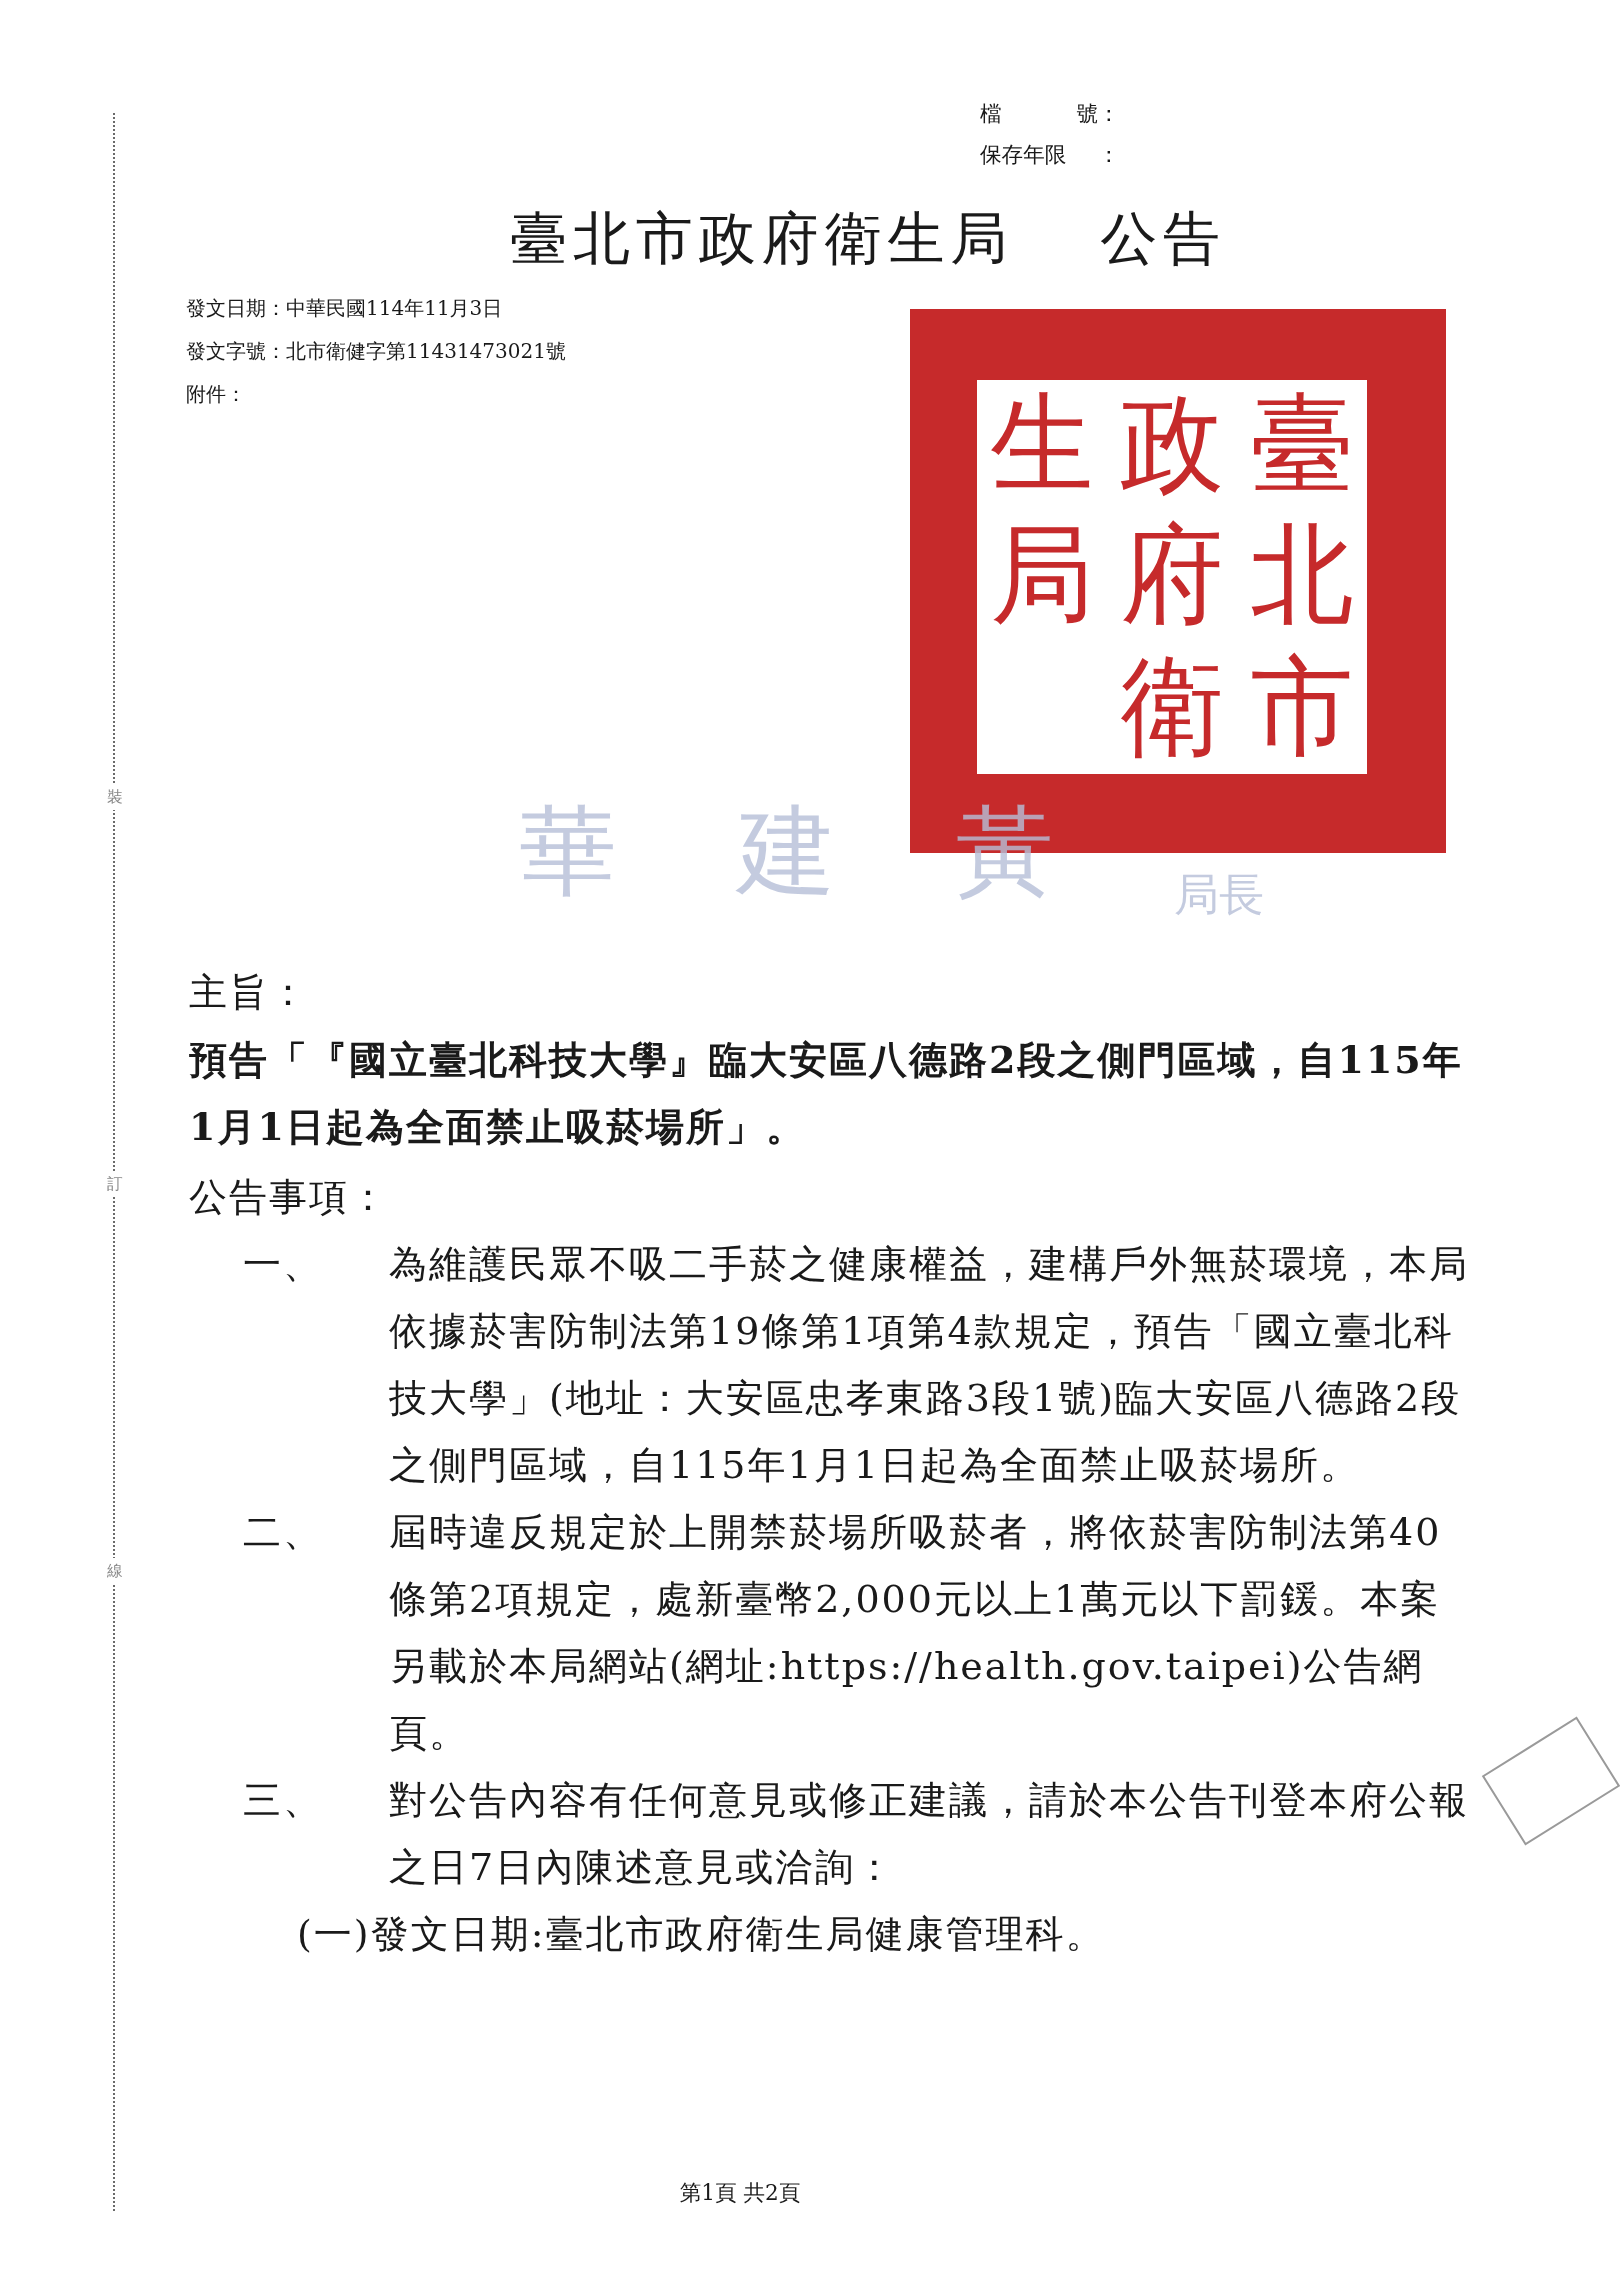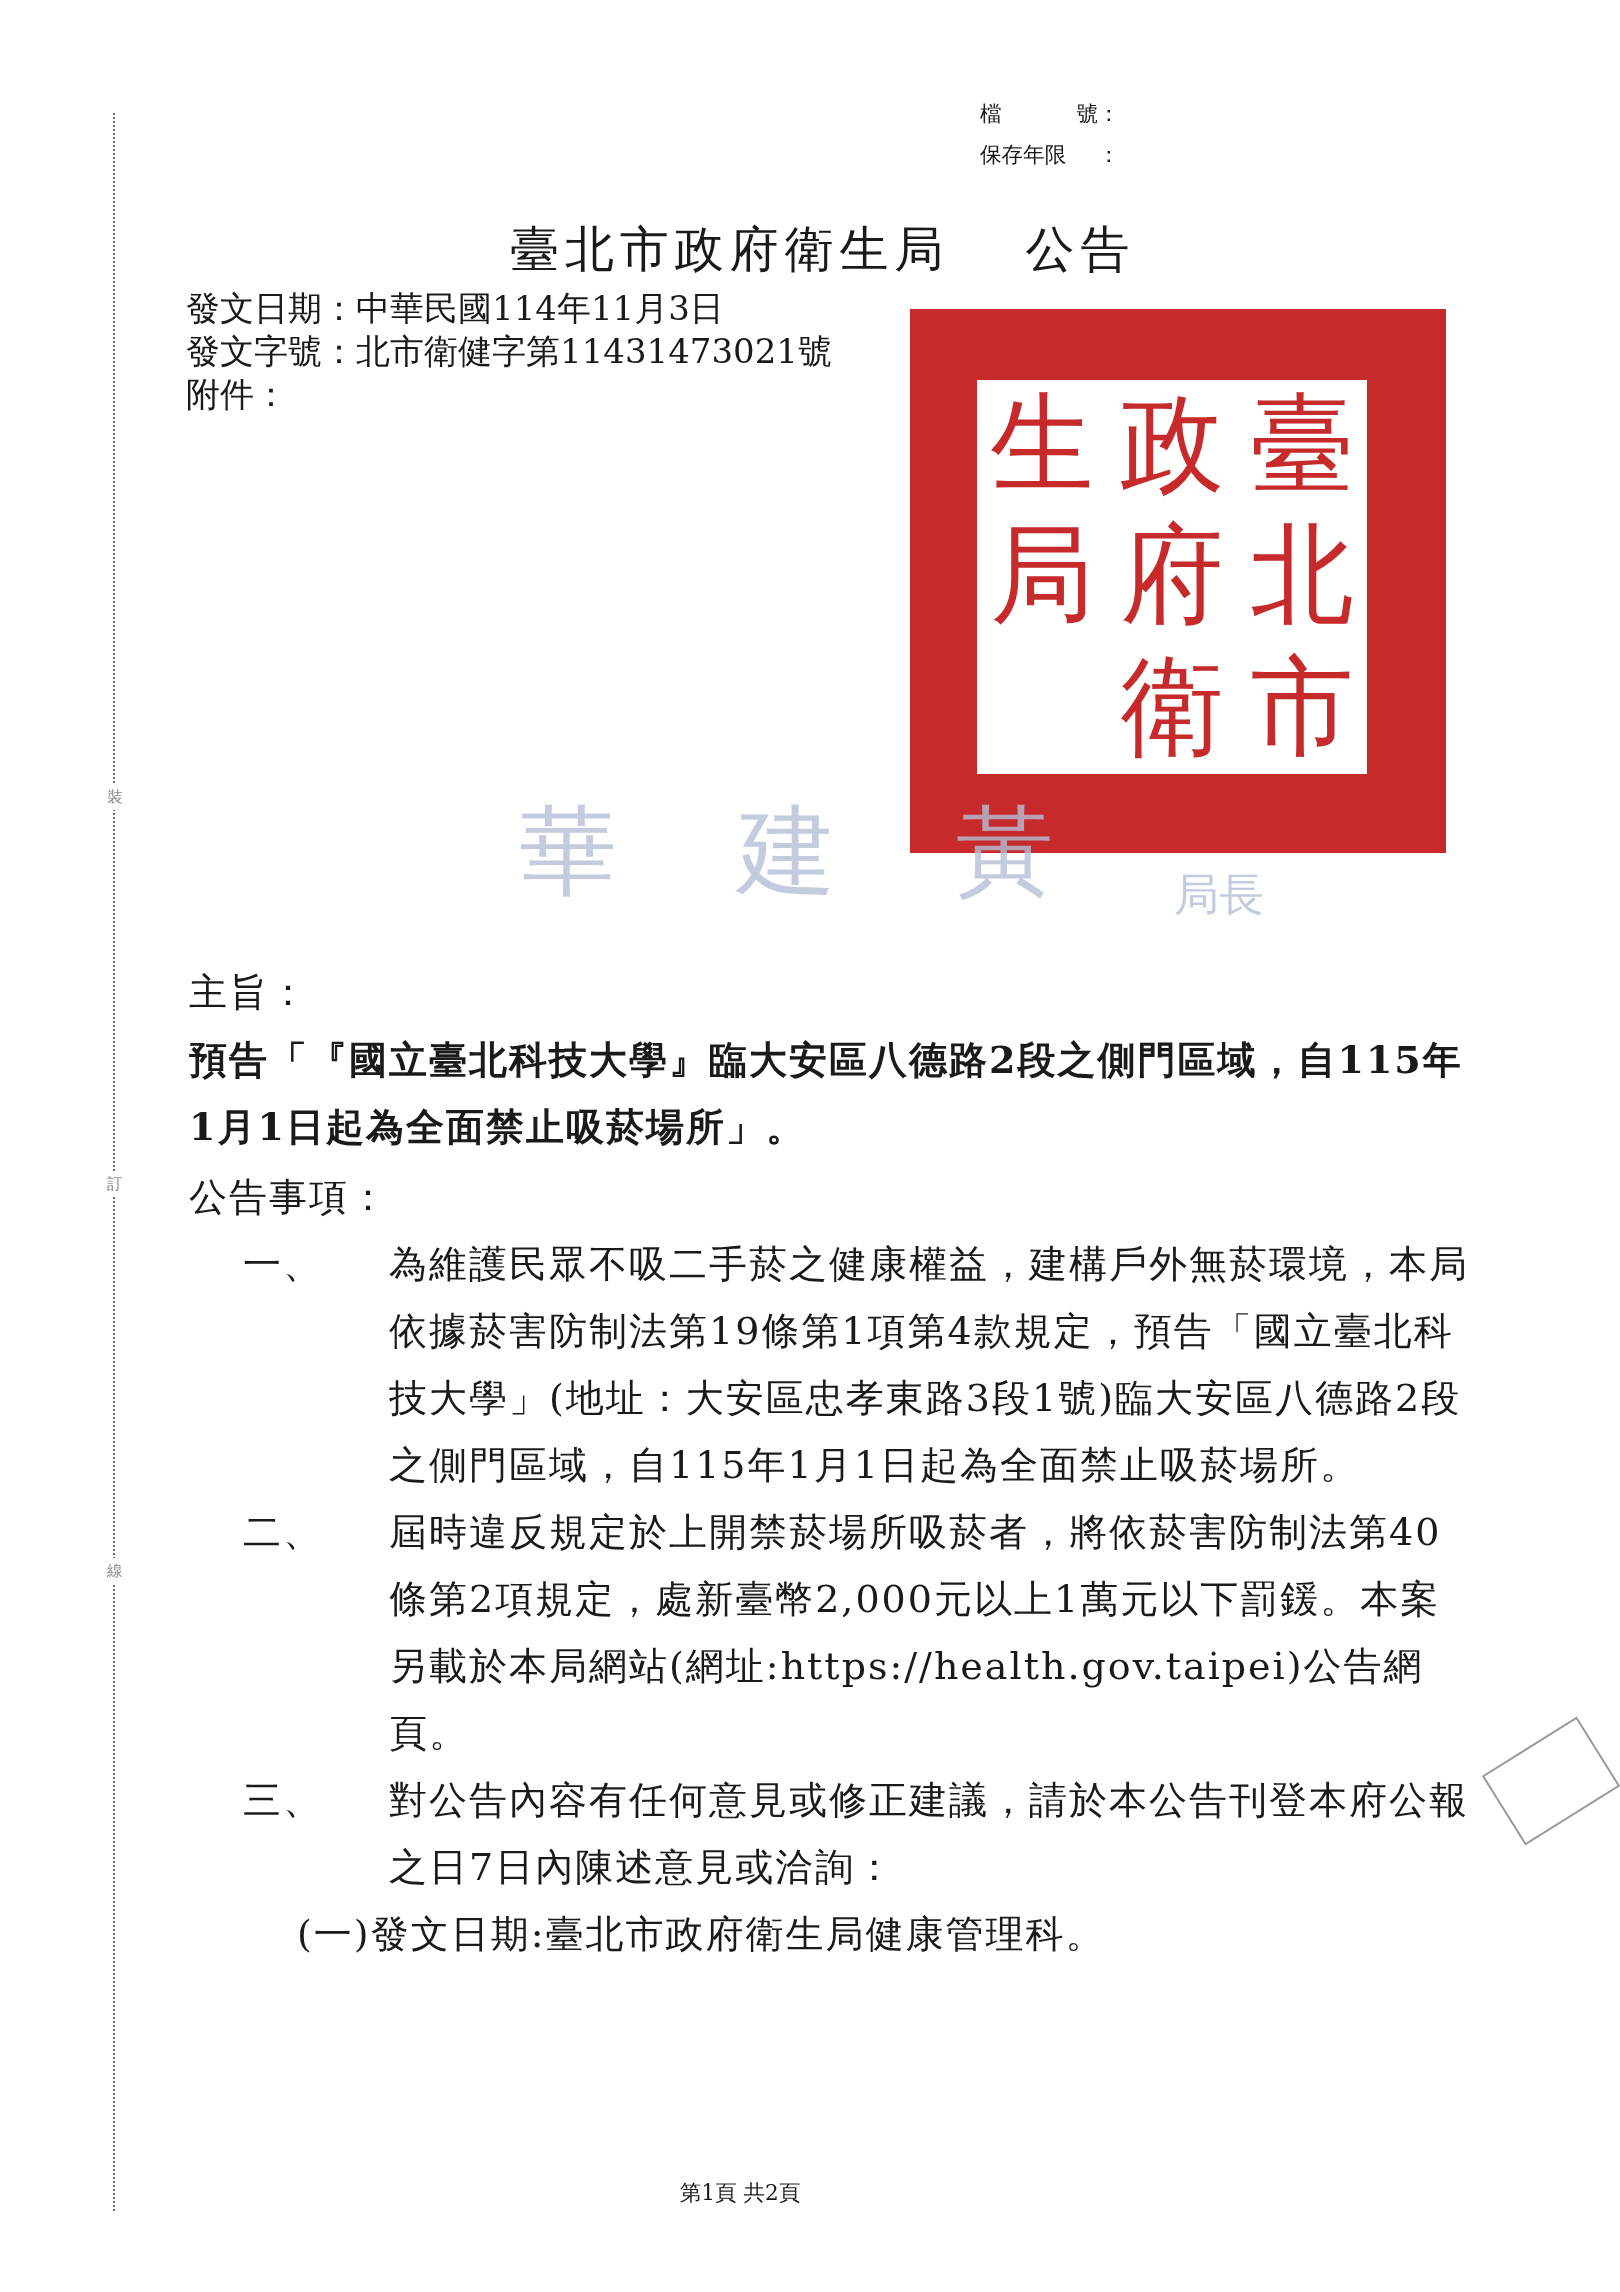--- a/index.html
+++ b/index.html
@@ -15,25 +15,25 @@
   .binding-char {
     position: absolute; left: 102px; width: 25.5px; height: 25.5px;
     font-size: 15.7px; color: #888; background: #fff; text-align: center; line-height: 25.5px;
   }
   .file-meta {
     position: absolute; left: 980px; top: 93px; font-size: 21.6px; line-height: 41px;
   }
   .file-meta .row { display: flex; }
   .file-meta .lbl { width: 118px; display: flex; justify-content: space-between; }
   .title {
-    position: absolute; left: 510px; top: 217px; font-size: 49px; letter-spacing: 5.9px;
+    position: absolute; left: 510px; top: 201px; font-size: 57px; letter-spacing: 5.9px;
     white-space: pre;
   }
   .issue-info {
-    position: absolute; left: 186px; top: 287px; font-size: 34px; line-height: 43px;
+    position: absolute; left: 186px; top: 287px; font-size: 20px; line-height: 43px;
   }
   .seal {
     position: absolute; left: 910px; top: 309px; width: 536px; height: 544px;
     background: #c62a2b;
   }
   .seal-inner {
     position: absolute; left: 67px; top: 71px; width: 390px; height: 394px;
     background: #fff; display: grid; grid-template-columns: repeat(3, 1fr);
     grid-template-rows: repeat(3, 1fr);
     direction: rtl;

